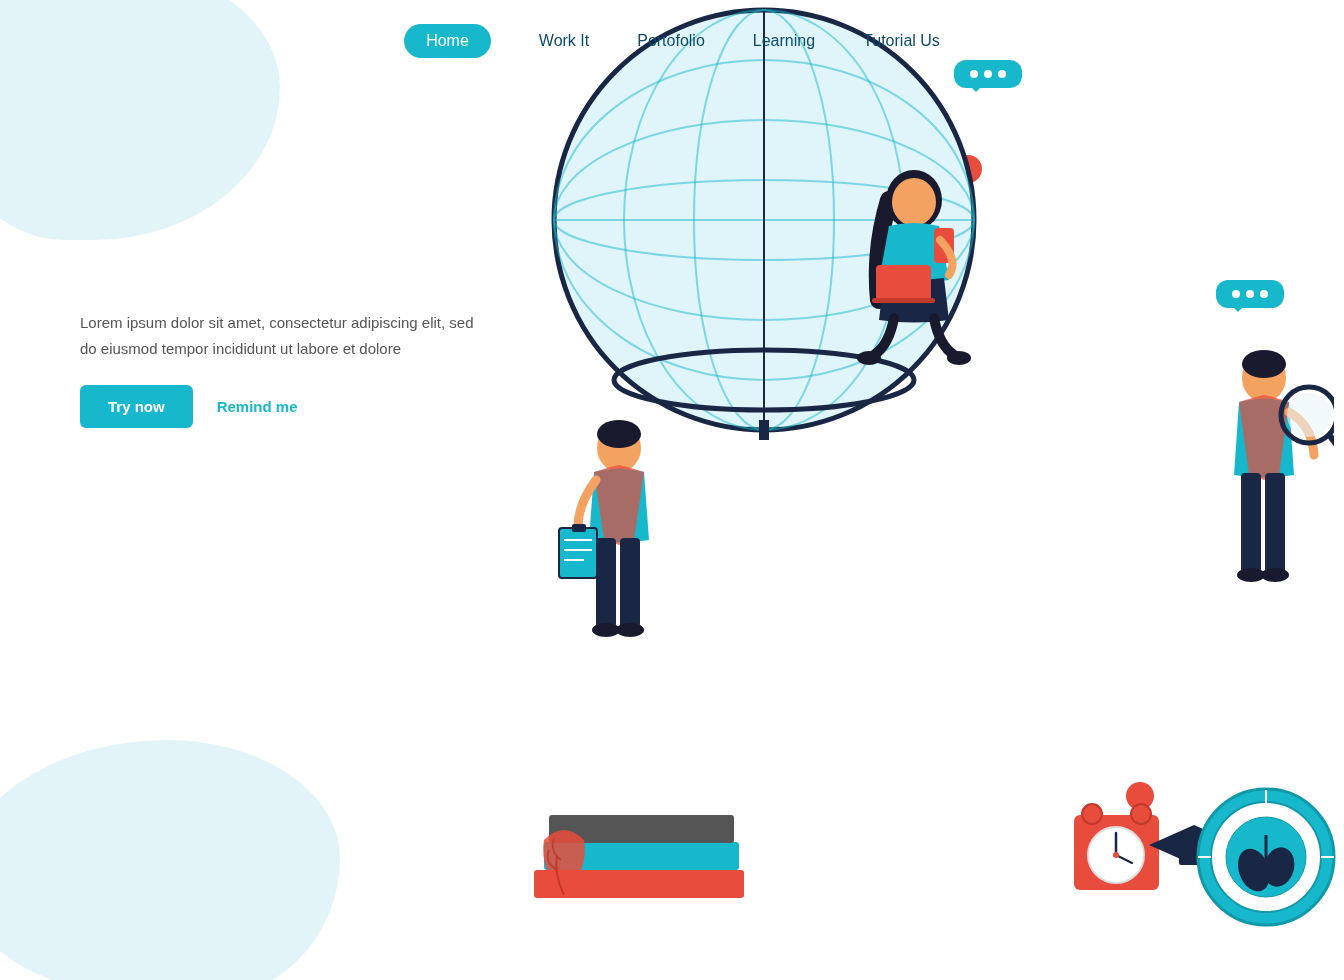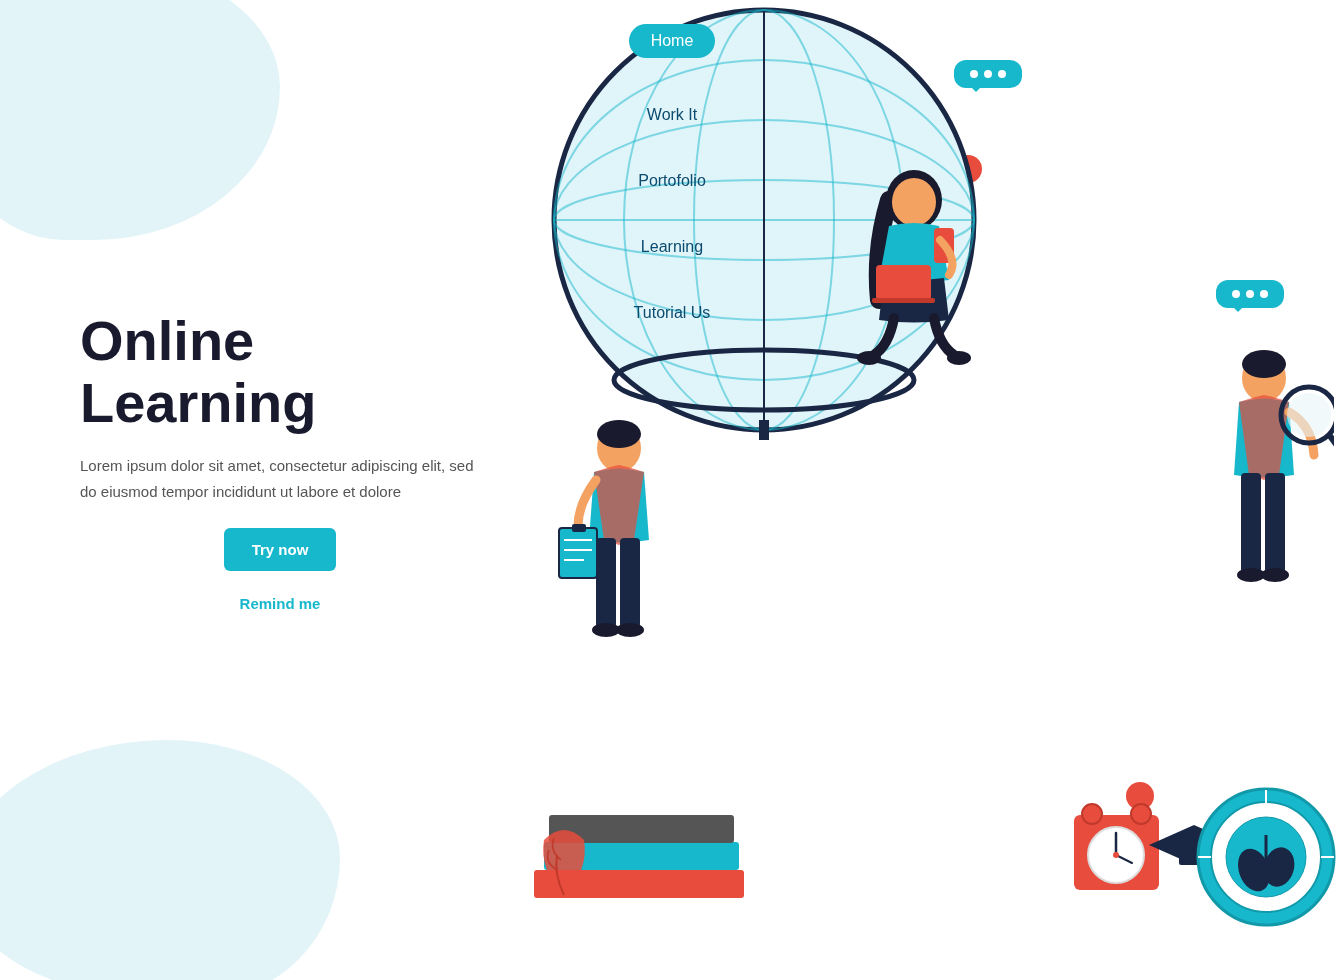--- a/index.html
+++ b/index.html
@@ -15,21 +15,20 @@
     
     nav {
       position: absolute;
       top: 0; left: 0; right: 0;
       display: flex;
       justify-content: center;
       align-items: center;
       padding: 24px 80px;
       gap: 48px;
       z-index: 10;
-      flex-direction: column;
     }
     .nav-item {
       font-size: 16px;
       color: #0c4a6e;
       cursor: pointer;
       font-weight: 500;
     }
     .nav-item.active {
       background: #17b8cc;
       color: #fff;
@@ -67,21 +66,21 @@
       color: #1a1a2e;
       line-height: 1.1;
       margin-bottom: 20px;
     }
     .hero-desc {
       font-size: 15px;
       color: #555;
       line-height: 1.7;
       margin-bottom: 24px;
     }
-    .btn-group { display: flex; gap: 24px; align-items: center; flex-direction: column; }
+    .btn-group { display: flex; gap: 24px; align-items: center; }
     .btn-primary {
       background: #17b8cc;
       color: #fff;
       border: none;
       padding: 13px 28px;
       border-radius: 6px;
       font-size: 15px;
       font-weight: 600;
       cursor: pointer;
     }
@@ -153,21 +152,20 @@
 
 <nav>
   <div class="nav-item active">Home</div>
   <div class="nav-item">Work It</div>
   <div class="nav-item">Portofolio</div>
   <div class="nav-item">Learning</div>
   <div class="nav-item">Tutorial Us</div>
 </nav>
 
 <div class="hero-text">
-  <h1 class="hero-title">Online Learning</h1>
   <p class="hero-desc">Lorem ipsum dolor sit amet, consectetur adipiscing elit, sed do eiusmod tempor incididunt ut labore et dolore</p>
   <div class="btn-group">
     <button class="btn-primary">Try now</button>
     <button class="btn-secondary">Remind me</button>
   </div>
 </div>
 
 <div class="illustration">
 
   <div class="chat-bubble bubble2">

